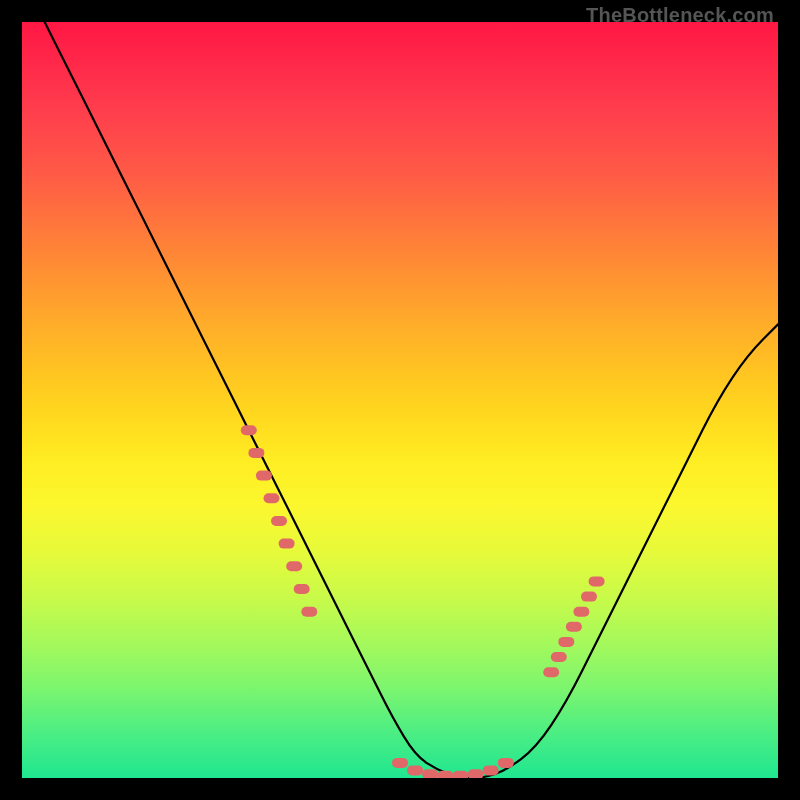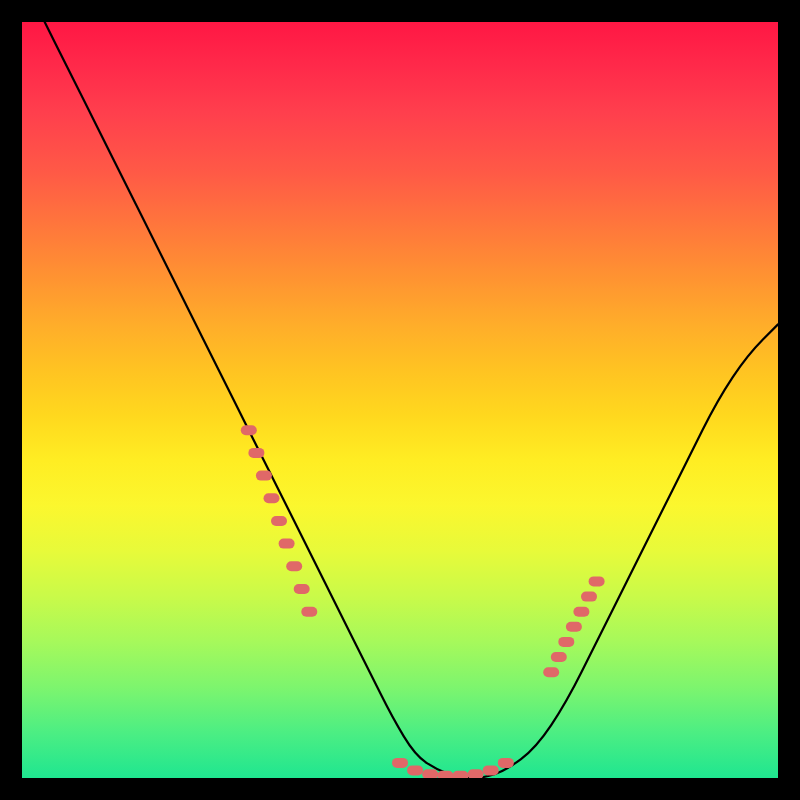--- a/index.html
+++ b/index.html
@@ -67,20 +67,21 @@
     stroke-linejoin: round;
   }
   .marker {
     fill: #e06868;
   }
 </style>
 </head>
 <body>
 
 <div class="frame">
+  <div class="attribution">TheBottleneck.com</div>
 
   <div class="plot-area">
     <svg class="curve" viewBox="0 0 756 756" preserveAspectRatio="none">
       <path id="curvePath" class="curve-path" d="M 22.7 0.0 Q 22.7 0.0 34.0 22.7 Q 45.4 45.4 60.5 75.6 Q 75.6 105.8 90.7 136.1 Q 105.8 166.3 121.0 196.6 Q 136.1 226.8 151.2 257.0 Q 166.3 287.3 181.4 317.5 Q 196.6 347.8 211.7 378.0 Q 226.8 408.2 241.9 438.5 Q 257.0 468.7 272.2 499.0 Q 287.3 529.2 302.4 559.4 Q 317.5 589.7 332.6 619.9 Q 347.8 650.2 359.1 672.8 Q 370.4 695.5 381.8 714.4 Q 393.1 733.3 404.5 740.9 Q 415.8 748.4 427.1 752.2 Q 438.5 756.0 449.8 756.0 Q 461.2 756.0 472.5 752.2 Q 483.8 748.4 499.0 737.1 Q 514.1 725.8 529.2 703.1 Q 544.3 680.4 559.4 650.2 Q 574.6 619.9 589.7 589.7 Q 604.8 559.4 619.9 529.2 Q 635.0 499.0 650.2 468.7 Q 665.3 438.5 680.4 408.2 Q 695.5 378.0 710.6 355.3 Q 725.8 332.6 740.9 317.5 T 756.0 302.4"></path>
       <g id="markerGroup">
           <rect x="218.8" y="403.2" width="16" height="10" rx="5" ry="5" class="marker"></rect>
           <rect x="226.4" y="425.9" width="16" height="10" rx="5" ry="5" class="marker"></rect>
           <rect x="233.9" y="448.6" width="16" height="10" rx="5" ry="5" class="marker"></rect>
           <rect x="241.5" y="471.3" width="16" height="10" rx="5" ry="5" class="marker"></rect>
           <rect x="249.0" y="494.0" width="16" height="10" rx="5" ry="5" class="marker"></rect>

